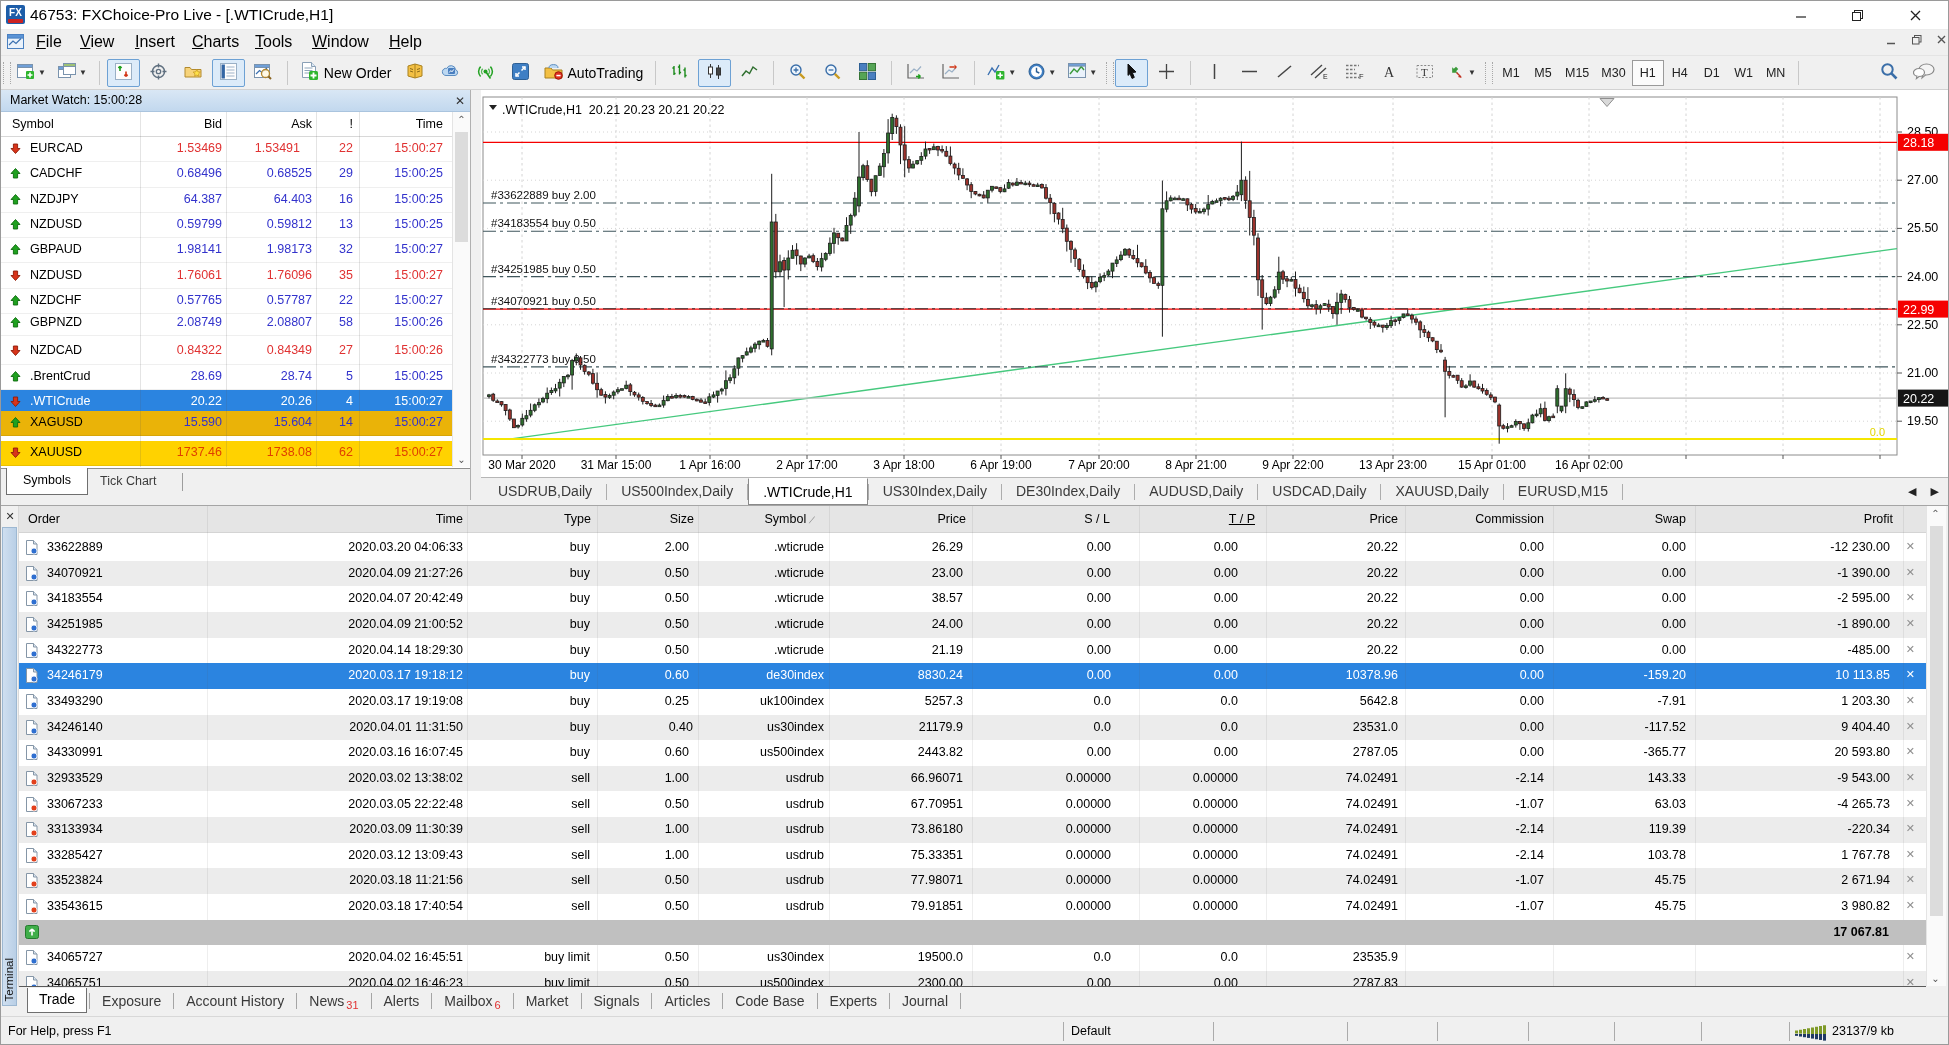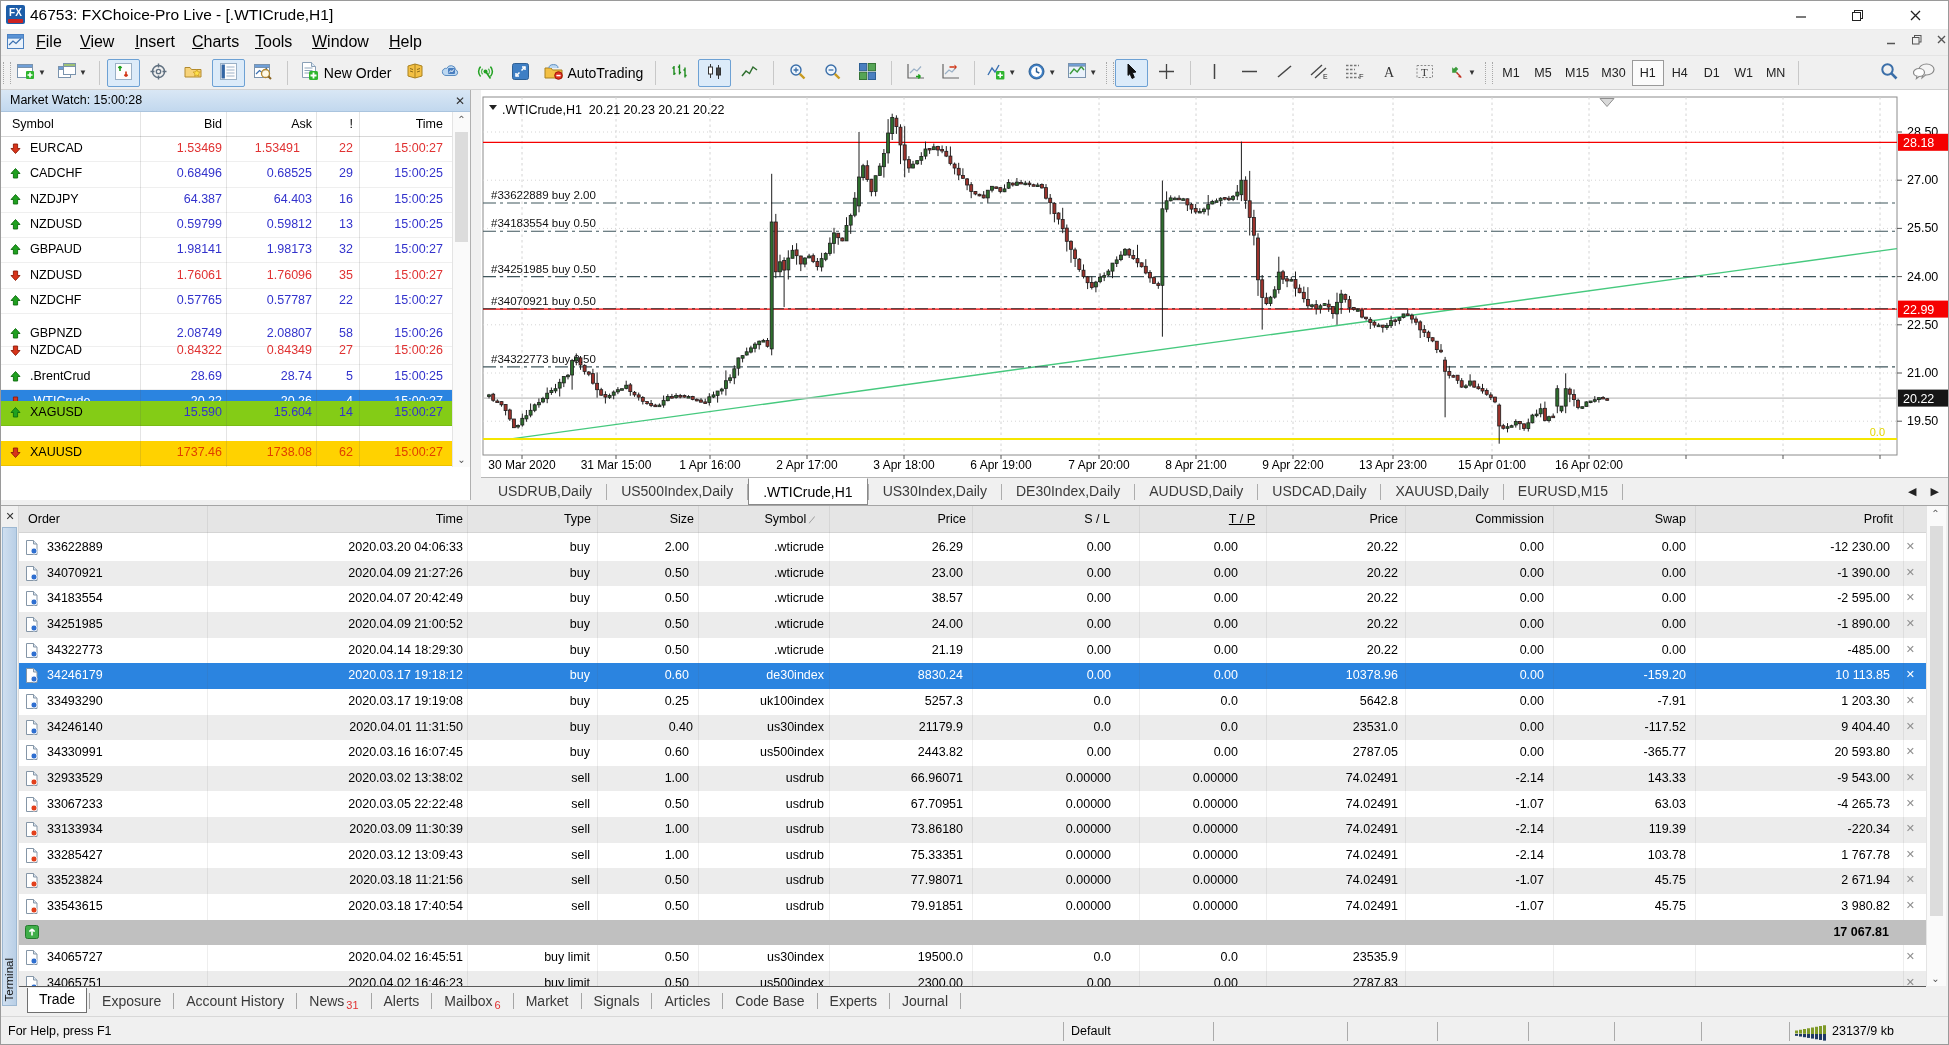--- a/index.html
+++ b/index.html
@@ -495,21 +495,21 @@
       <div class="mw-row" style="top: 151.8px; border-bottom: 1px solid rgb(239, 239, 239);">
         <span class="mw-cell" style="left:9px;top:5px"><svg width="13" height="13" viewBox="0 0 13 13">
             <path d="M6.5 1.5 L11 6.5 H8.6 V11 H4.4 V6.5 H2 Z" fill="#1fa11f" stroke="#0d6b0d" stroke-width="0.9"></path>
           </svg></span>
         <span class="mw-cell" style="left:30px;color:#000">NZDCHF</span>
         <span class="mw-cell r" style="right:230px;color:#3333cc">0.57765</span>
         <span class="mw-cell r" style="right:140px;color:#3333cc">0.57787</span>
         <span class="mw-cell r" style="right:99px;color:#3333cc">22</span>
         <span class="mw-cell r" style="right:9px;color:#3333cc">15:00:27</span>
       </div>
-      <div class="mw-row" style="top: 185px; border-bottom: 1px solid rgb(239, 239, 239); padding-left: 22px;">
+      <div class="mw-row" style="top: 174px; border-bottom: 1px solid rgb(239, 239, 239); padding-left: 22px;">
         <span class="mw-cell" style="left:9px;top:5px"><svg width="13" height="13" viewBox="0 0 13 13">
             <path d="M6.5 1.5 L11 6.5 H8.6 V11 H4.4 V6.5 H2 Z" fill="#1fa11f" stroke="#0d6b0d" stroke-width="0.9"></path>
           </svg></span>
         <span class="mw-cell" style="left:30px;color:#000">GBPNZD</span>
         <span class="mw-cell r" style="right:230px;color:#3333cc">2.08749</span>
         <span class="mw-cell r" style="right:140px;color:#3333cc">2.08807</span>
         <span class="mw-cell r" style="right:99px;color:#3333cc">58</span>
         <span class="mw-cell r" style="right:9px;color:#3333cc">15:00:26</span>
       </div>
       <div class="mw-row" style="top: 202.4px; border-bottom: 1px solid rgb(239, 239, 239);">
@@ -535,21 +535,21 @@
       <div class="mw-row" style="top: 253px; background: rgb(43, 132, 224); border-bottom: 1px solid rgba(0, 0, 0, 0.08);">
         <span class="mw-cell" style="left:9px;top:5px"><svg width="13" height="13" viewBox="0 0 13 13">
             <path d="M6.5 11.5 L2 6.5 H4.4 V2 H8.6 V6.5 H11 Z" fill="#d8341a" stroke="#8f1c08" stroke-width="0.9"></path>
           </svg></span>
         <span class="mw-cell" style="left:30px;color:#fff">.WTICrude</span>
         <span class="mw-cell r" style="right:230px;color:#fff">20.22</span>
         <span class="mw-cell r" style="right:140px;color:#fff">20.26</span>
         <span class="mw-cell r" style="right:99px;color:#fff">4</span>
         <span class="mw-cell r" style="right:9px;color:#fff">15:00:27</span>
       </div>
-      <div class="mw-row" style="top: 264px; background: #84cc16; border-bottom: 1px solid rgba(0, 0, 0, 0.08); padding-left: 47px;">
+      <div class="mw-row" style="top: 274px; background: #eab308; border-bottom: 1px solid rgba(0, 0, 0, 0.08); padding-left: 47px;">
         <span class="mw-cell" style="left:9px;top:5px"><svg width="13" height="13" viewBox="0 0 13 13">
             <path d="M6.5 1.5 L11 6.5 H8.6 V11 H4.4 V6.5 H2 Z" fill="#1fa11f" stroke="#0d6b0d" stroke-width="0.9"></path>
           </svg></span>
         <span class="mw-cell" style="left:30px;color:#000">XAGUSD</span>
         <span class="mw-cell r" style="right:230px;color:#3333cc">15.590</span>
         <span class="mw-cell r" style="right:140px;color:#3333cc">15.604</span>
         <span class="mw-cell r" style="right:99px;color:#3333cc">14</span>
         <span class="mw-cell r" style="right:9px;color:#3333cc">15:00:27</span>
       </div>
       <div class="mw-row" style="top: 303.6px; background: rgb(255, 210, 0); border-bottom: 1px solid rgba(0, 0, 0, 0.08);">
@@ -560,20 +560,25 @@
         <span class="mw-cell r" style="right:230px;color:#e04000">1737.46</span>
         <span class="mw-cell r" style="right:140px;color:#e04000">1738.08</span>
         <span class="mw-cell r" style="right:99px;color:#e04000">62</span>
         <span class="mw-cell r" style="right:9px;color:#e04000">15:00:27</span>
       </div>
     </div>
   <div id="mw-scroll" class="abs">
     <div class="mw-sarrow" style="top:2px">⌃</div>
     <div id="mw-thumb"></div>
     <div class="mw-sarrow" style="bottom:2px">⌄</div>
+  </div>
+  <div id="mw-tabs" class="abs">
+    <div id="mw-tab-active" class="abs">Symbols</div>
+    <div id="mw-tab-tick" class="abs">Tick Chart</div>
+    <div class="mw-tabsep abs" style="left:182px"></div>
   </div>
 <div class="mw-colsep abs" style="left: 140px;"></div>
     <div class="mw-colsep abs" style="left: 226px;"></div>
     <div class="mw-colsep abs" style="left: 316px;"></div>
     <div class="mw-colsep abs" style="left: 359px;"></div>
   </div>
 <div id="splitter-v" class="abs"></div>
 
 <div id="chart" class="abs">
   <svg id="chart-svg" width="1468" height="387">

